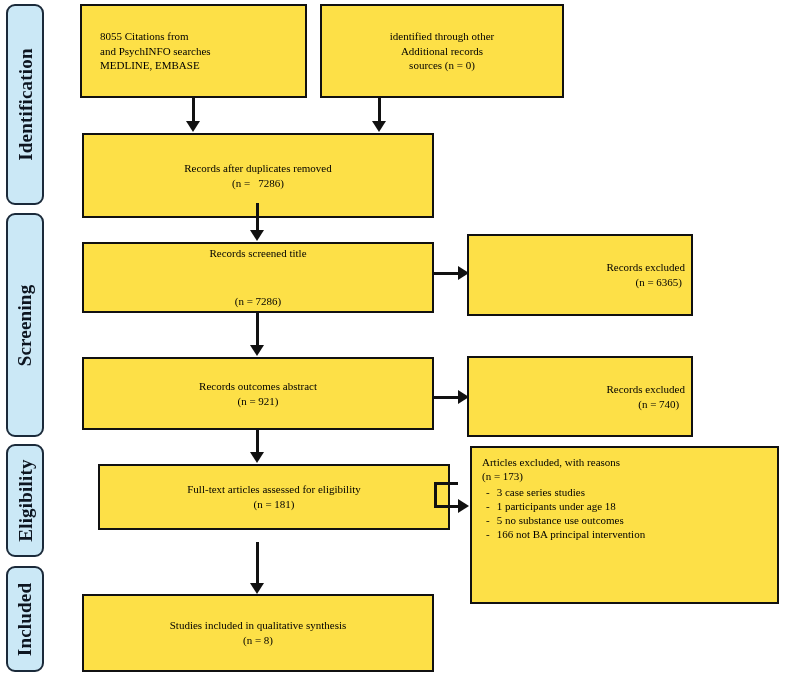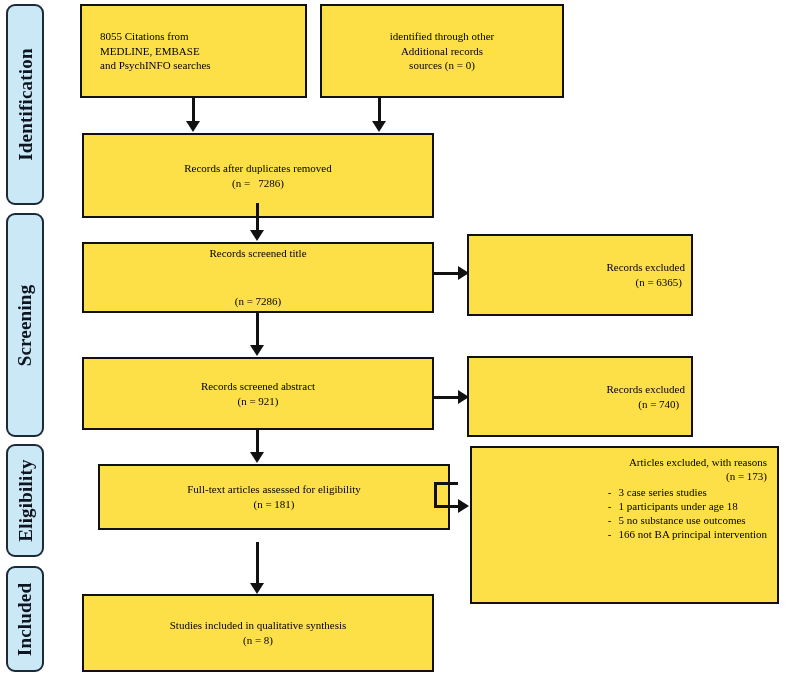--- a/index.html
+++ b/index.html
@@ -49,21 +49,21 @@
     justify-content:center;
     text-align:center;
     font-size:11px;
     line-height:1.32;
     padding:2px 6px;
   }
   .box .ln{white-space:pre;}
 
   
   .box.reasons{
-    align-items:flex-end;
+    align-items:flex-start;
     justify-content:flex-start;
     padding:7px 10px 6px 10px;
     text-align:left;
   }
   .reasons .hdr{text-align:center;line-height:1.3;}
   .reasons ul{
     list-style:none;
     margin:1px 0 0 0;
     padding:0 0 0 4px;
   }
@@ -116,22 +116,22 @@
   <div class="stage" style="left:6px;top:444px;width:38px;height:113px;">
     <span class="stage-label">Eligibility</span>
   </div>
 
   <div class="stage" style="left:6px;top:566px;width:38px;height:106px;">
     <span class="stage-label">Included</span>
   </div>
 
   <div class="box" style="left:80px;top:4px;width:227px;height:94px;align-items:flex-start;padding-left:18px;text-align:left;">
     <span class="ln">8055 Citations from</span>
+    <span class="ln">and PsychINFO searches</span>
     <span class="ln">MEDLINE, EMBASE</span>
-    <span class="ln">and PsychINFO searches</span>
   </div>
 
   <div class="box" style="left:320px;top:4px;width:244px;height:94px;">
     <span class="ln">identified through other</span>
     <span class="ln">Additional records</span>
     <span class="ln">sources (n = 0)</span>
   </div>
 
   <div class="vline" style="left:192px;top:98px;height:25px;"></div>
   <div class="arrow-down" style="left:186px;top:121px;"></div>
@@ -159,21 +159,21 @@
     <span class="inner">
       <span class="ln">Records excluded</span>
       <span class="ln sub">(n = 6365)</span>
     </span>
   </div>
 
   <div class="vline" style="left:256px;top:313px;height:33px;"></div>
   <div class="arrow-down" style="left:250px;top:345px;"></div>
 
   <div class="box" style="left:82px;top:357px;width:352px;height:73px;">
-    <span class="ln">Records screened abstract</span>
+    <span class="ln">Records outcomes abstract</span>
     <span class="ln">(n = 921)</span>
   </div>
 
   <div class="hline" style="left:434px;top:396px;width:26px;"></div>
   <div class="arrow-right" style="left:458px;top:390px;"></div>
 
   <div class="box excl" style="left:467px;top:356px;width:226px;height:81px;">
     <span class="inner">
       <span class="ln">Records excluded</span>
       <span class="ln sub">(n = 740)</span>

